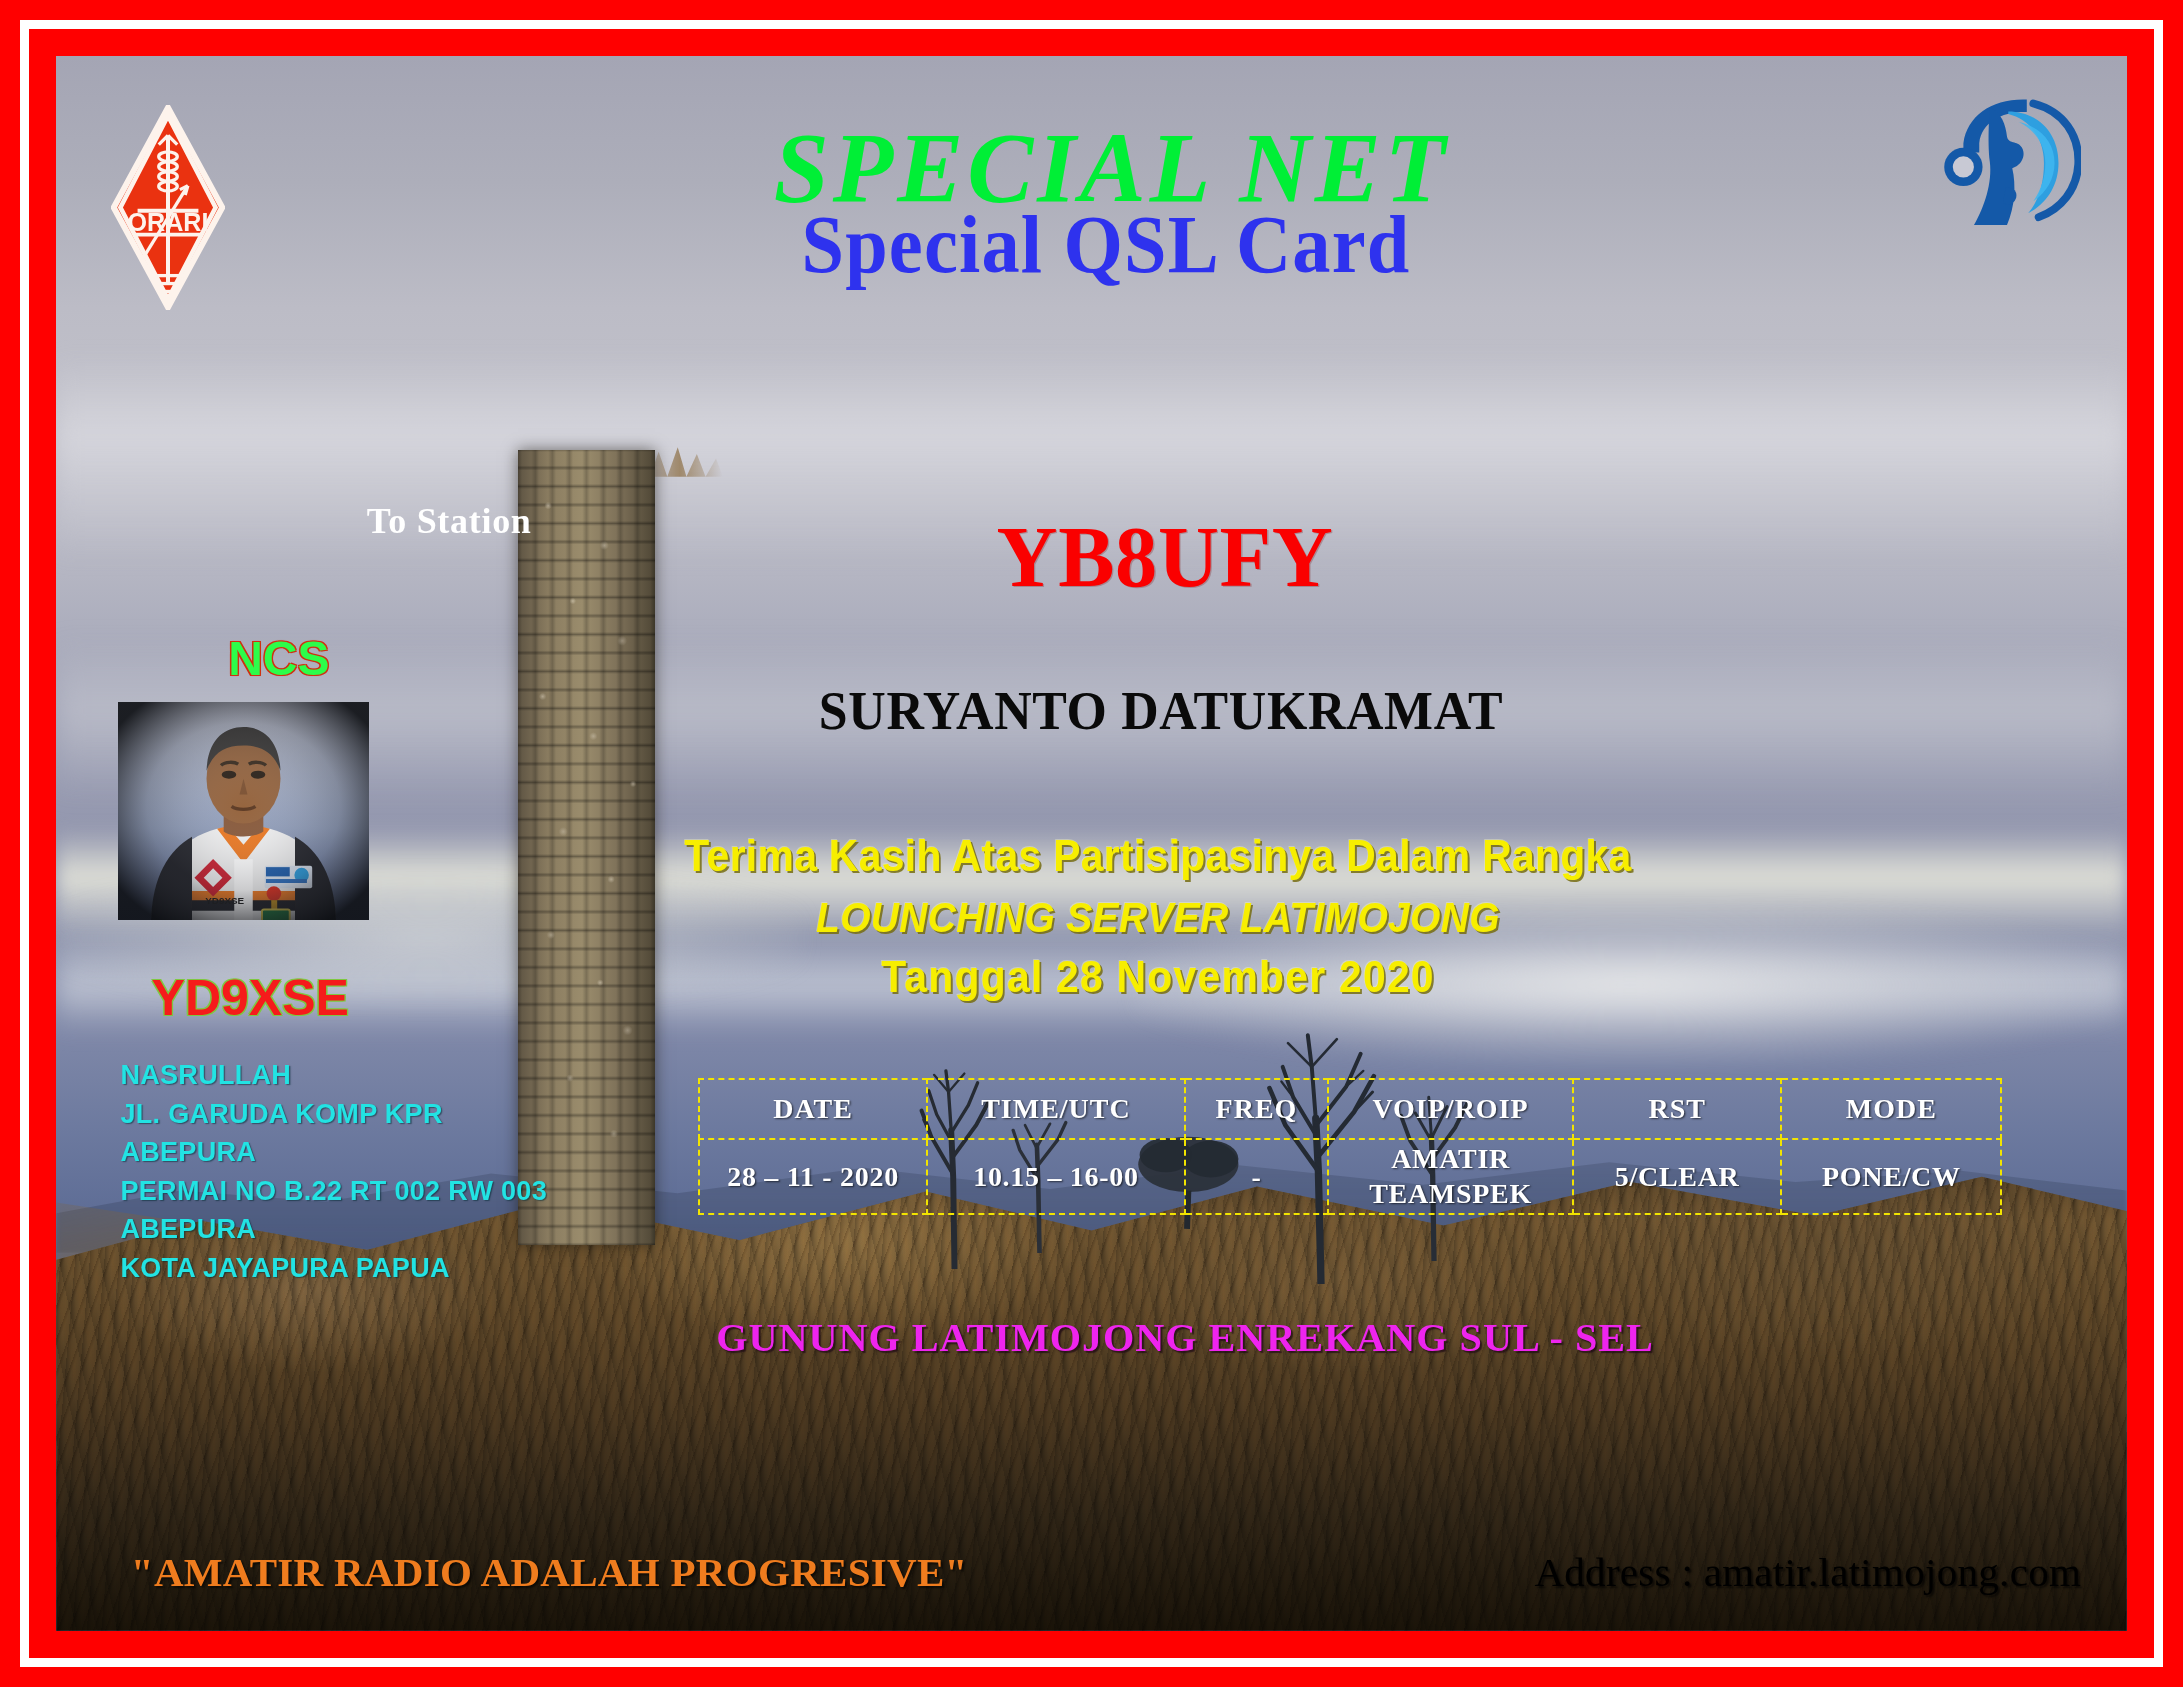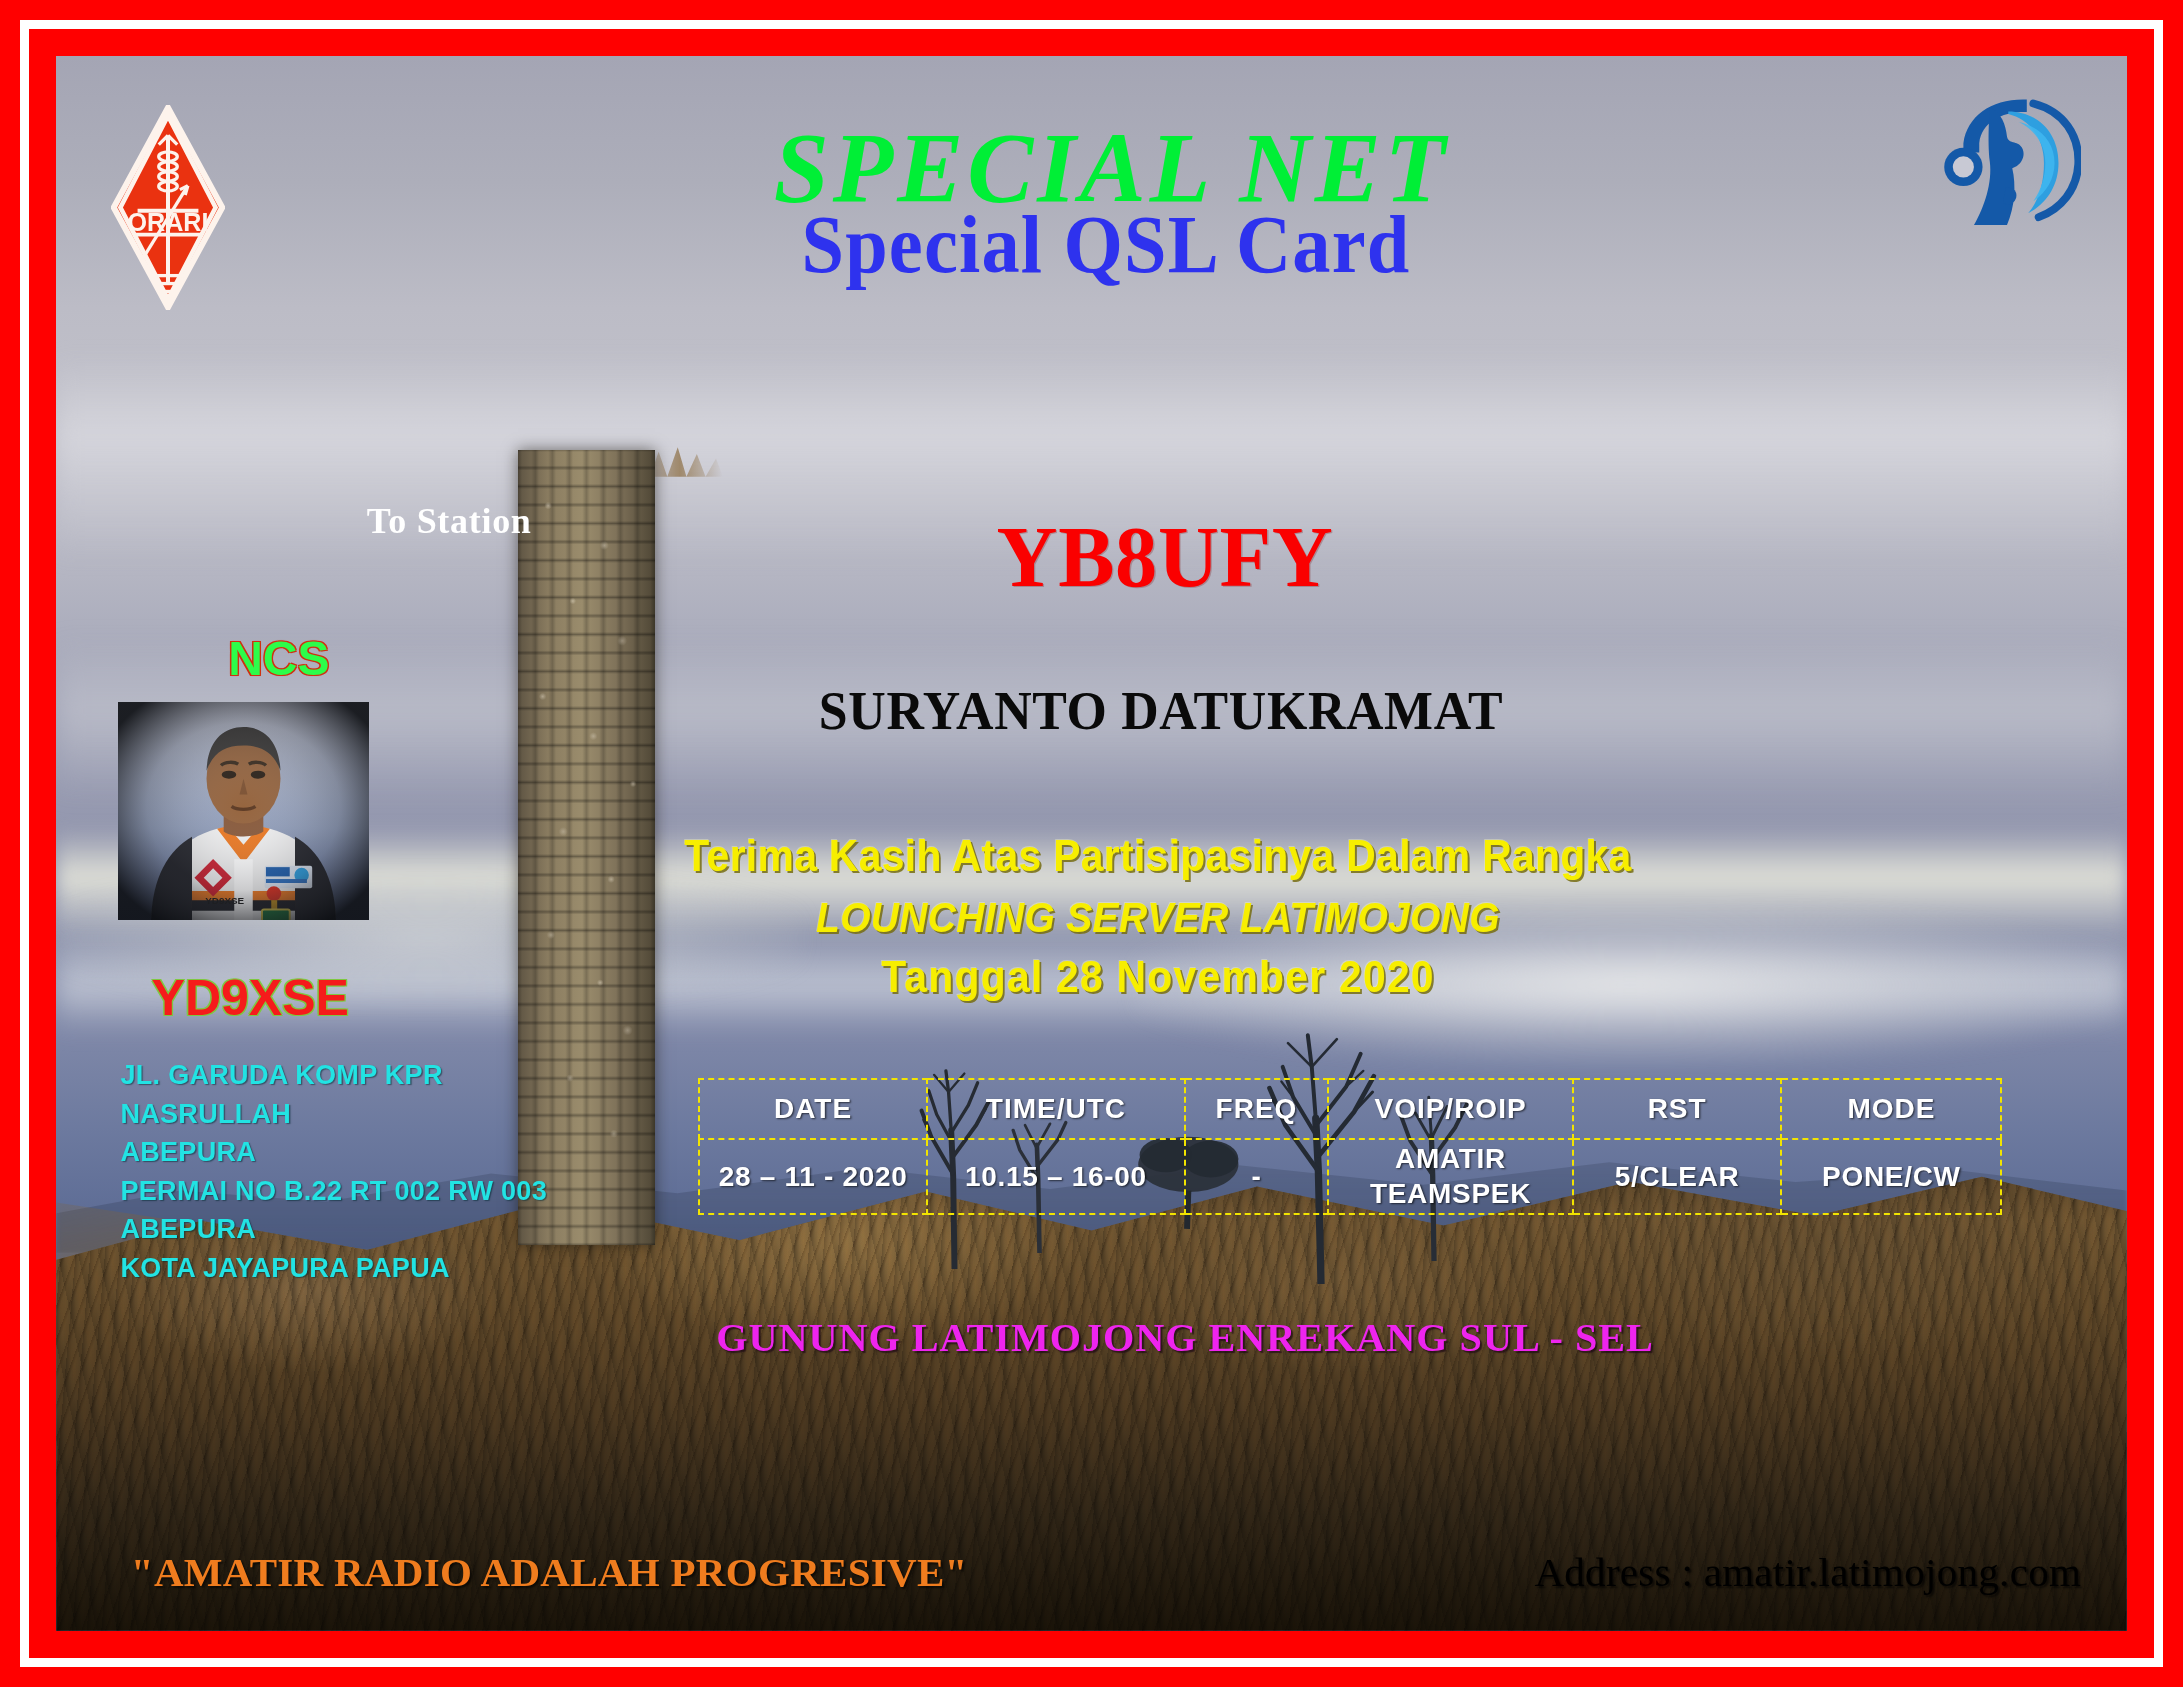--- a/index.html
+++ b/index.html
@@ -373,21 +373,21 @@
     left: 31.0%;
     top: 64.9%;
     width: 63.0%;
     border-collapse: collapse;
     table-layout: fixed;
   }
   #log-table th, #log-table td {
     border: 2px dashed #f2e400;
     text-align: center;
     vertical-align: middle;
-    font-family: Liberation Sans, sans-serif;
+    font-family: Liberation Serif, serif;
     font-weight: bold;
     color: #ffffff;
     text-shadow: 1.3px 1.3px 2px rgba(0,0,0,.6);
   }
   #log-table th {
     height: 56px;
     font-size: 28px;
     letter-spacing: 1px;
   }
   #log-table td {
@@ -615,22 +615,22 @@
             <path d="M156 96 C162 90 176 90 182 94" stroke="#3a2c1e" stroke-width="5" fill="none"></path>
             <path d="M198 94 C204 90 218 90 224 96" stroke="#3a2c1e" stroke-width="5" fill="none"></path>
             <path d="M190 116 L184 140 L196 140 Z" fill="#7d5233"></path>
             <path d="M172 158 C180 164 200 164 208 158" stroke="#5e3c26" stroke-width="5" fill="none"></path>
             <rect width="380" height="330" fill="url(#vig)"></rect>
           </svg>
 
           <div class="abs" id="ncs-callsign">YD9XSE</div>
 
           <div id="address-block">
+            <div>NASRULLAH</div>
             <div>JL. GARUDA KOMP KPR</div>
-            <div>NASRULLAH</div>
             <div>ABEPURA</div>
             <div>PERMAI NO B.22 RT 002 RW 003</div>
             <div>ABEPURA</div>
             <div>KOTA JAYAPURA PAPUA</div>
           </div>
 
           <table id="log-table">
             <colgroup>
               <col class="c-date">
                 <col class="c-time">

